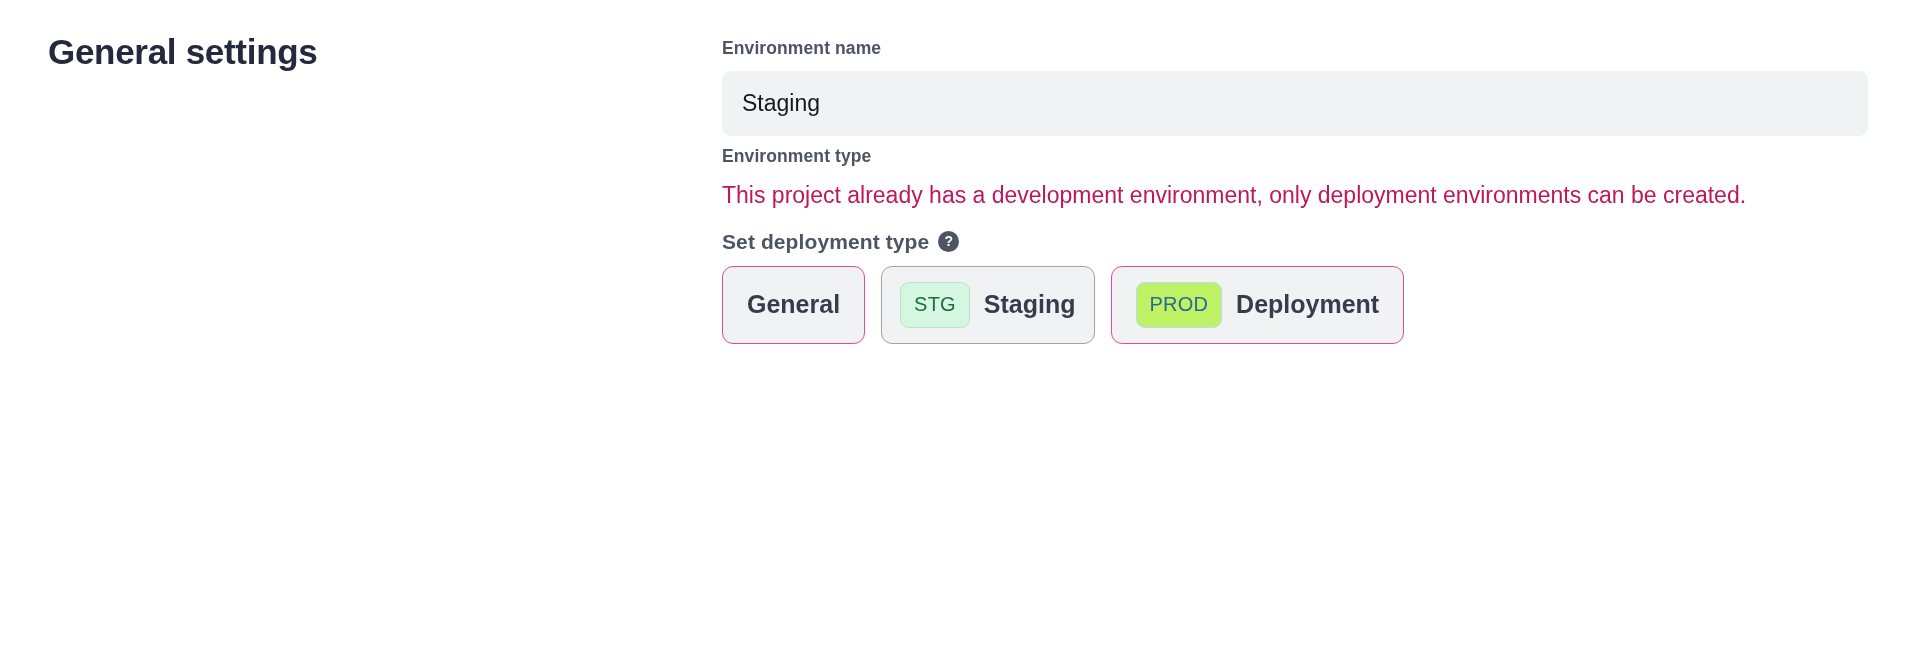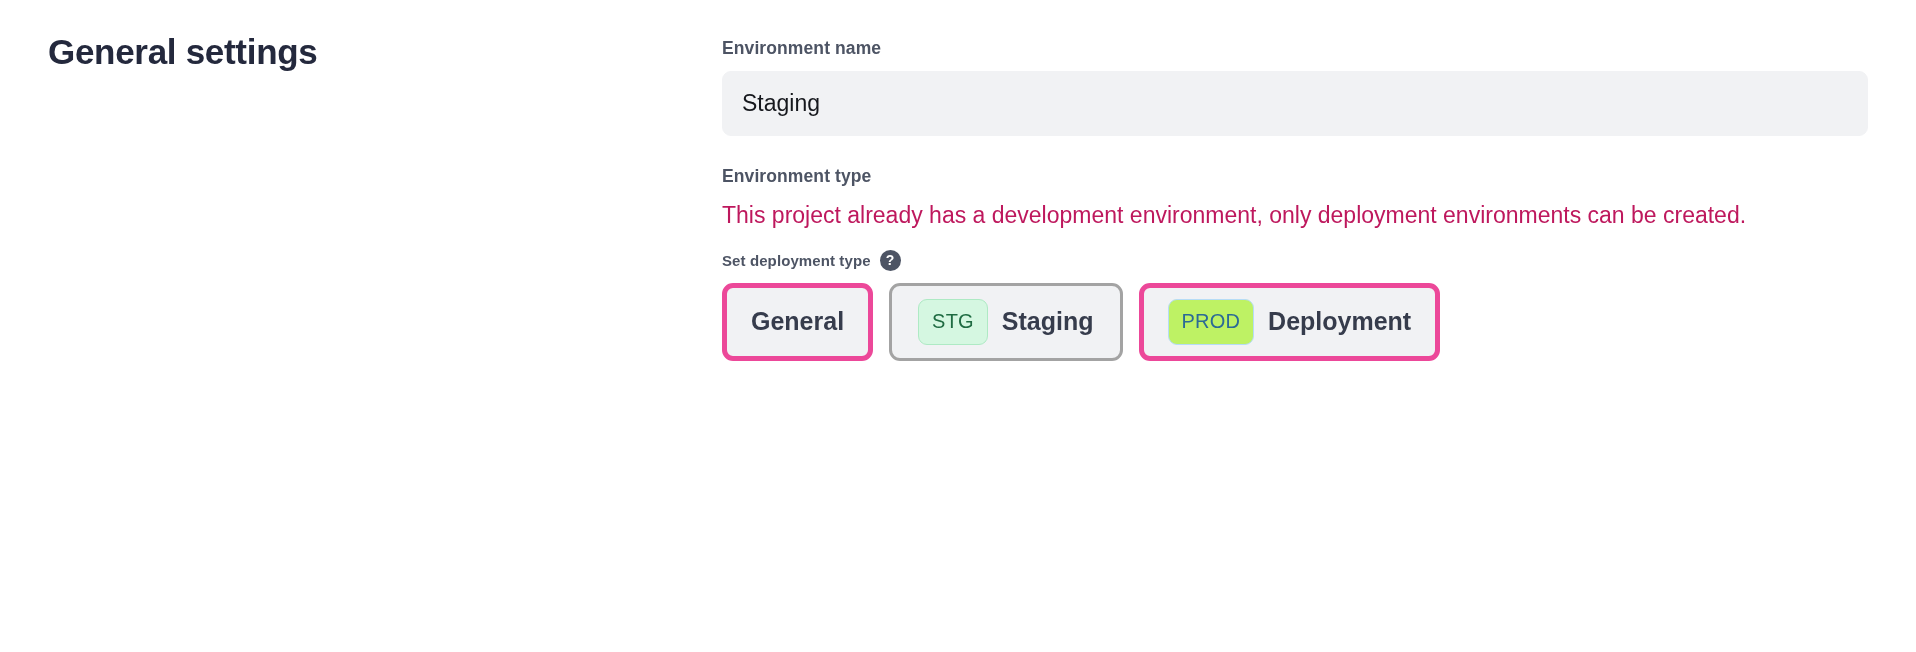--- a/index.html
+++ b/index.html
@@ -62,42 +62,42 @@
     border-radius: 9px;
     padding: 0 19px;
     font-family: "Liberation Sans", sans-serif;
     font-size: 23px;
     color: #16181d;
     outline: none;
     line-height: 63px;
   }
   .text-input::placeholder { color: #8b8f9c; }
 
-  .field-group { margin-bottom: 28px; }
+  .field-group { margin-bottom: 8px; }
   .field-group.tight { margin-bottom: 12px; }
 
   .helper-text {
     font-size: 23px;
     color: #be185d;
     line-height: 1.42;
     margin: 11px 0 0 0;
     max-width: 1150px;
     font-weight: 400;
   }
 
   
   .deploy-block { margin-top: 18px; }
 
   .deploy-label-row {
     display: flex;
     align-items: center;
     gap: 9px;
   }
   .deploy-label {
-    font-size: 15px;
+    font-size: 21px;
     font-weight: 700;
     color: #4d5464;
     letter-spacing: 0.1px;
   }
   .help-icon {
     display: inline-flex;
     align-items: center;
     justify-content: center;
     width: 21px;
     height: 21px;
@@ -125,30 +125,30 @@
     align-items: center;
     gap: 16px;
     margin-top: 12px;
   }
 
   .option-btn {
     display: inline-flex;
     align-items: center;
     gap: 14px;
     background: #f1f2f4;
-    border: 5px solid #ec4899;
+    border: 1px solid #ec4899;
     border-radius: 11px;
     height: 78px;
     padding: 0 24px;
     cursor: pointer;
     font-family: "Liberation Sans", sans-serif;
   }
   .option-btn.selected {
-    border: 3px solid #a3a3a3;
-    padding: 0 26px;
+    border: 1px solid #a3a3a3;
+    padding: 0 18px;
   }
 
   .option-label {
     font-size: 25px;
     font-weight: 700;
     color: #363c4c;
     white-space: nowrap;
   }
 
   .badge {

